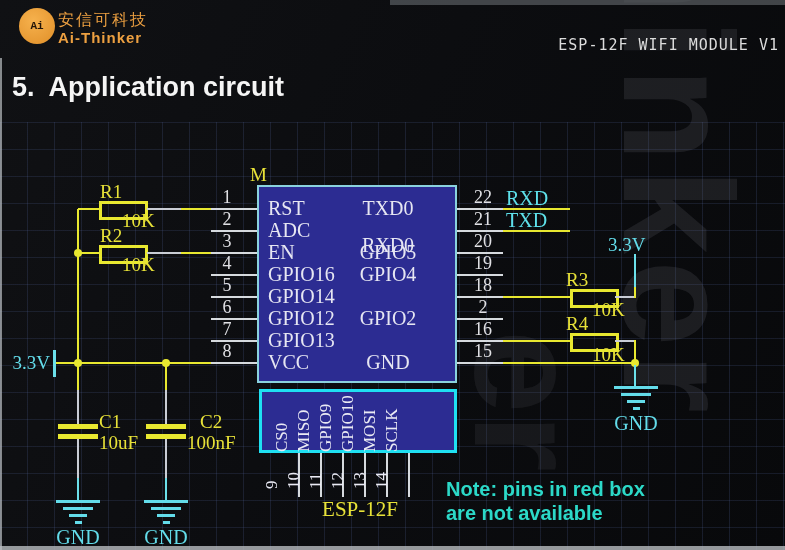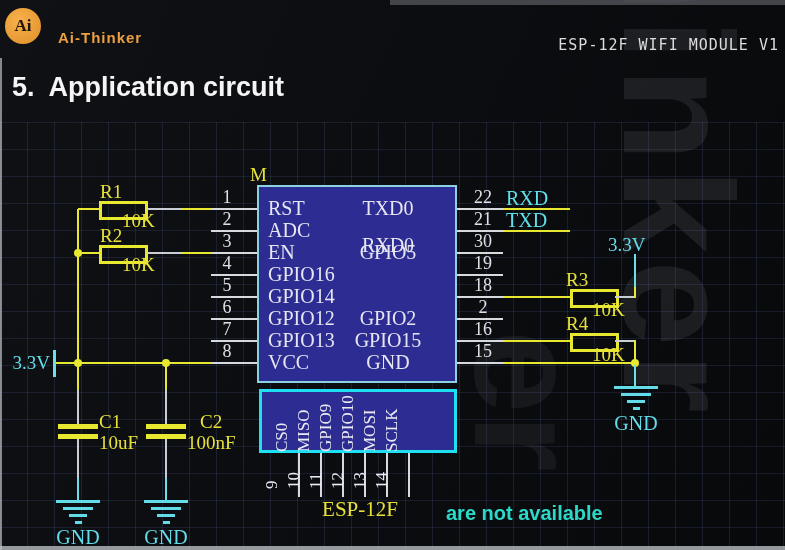--- a/index.html
+++ b/index.html
@@ -9,23 +9,23 @@
   .abs{position:absolute;}
   
   #grid{position:absolute;left:0;top:122;width:785px;height:428px;top:122px;
         background-image:
           repeating-linear-gradient(to right, rgba(88,108,170,.20) 0 1px, transparent 1px 27px),
           repeating-linear-gradient(to bottom, rgba(88,108,170,.18) 0 1px, transparent 1px 27px);}
   
   .wm{position:absolute;writing-mode:vertical-rl;font-family:"Liberation Sans","DejaVu Sans",sans-serif;
       font-weight:bold;color:rgba(128,133,140,.16);user-select:none;white-space:nowrap;}
   
-  #logo-circle{position:absolute;left:5px;top:8px;width:36px;height:36px;border-radius:50%;
+  #logo-circle{position:absolute;left:19px;top:8px;width:36px;height:36px;border-radius:50%;
       background:radial-gradient(circle at 40% 35%,#f6b14d,#e08f28);display:flex;align-items:center;justify-content:center;
-      font-family:Liberation Serif, serif;font-weight:bold;font-size:17px;color:#221408;}
+      font-family:Liberation Mono, monospace;font-weight:bold;font-size:11px;color:#221408;}
   .logo-cn{position:absolute;left:58px;top:10px;font-family:"DejaVu Sans",sans-serif;font-size:16px;color:#eda041;letter-spacing:2px;}
   .logo-en{position:absolute;left:58px;top:29px;font-family:"Liberation Sans",sans-serif;font-weight:bold;font-size:15px;color:#eda041;letter-spacing:1px;}
   #doc-title{position:absolute;right:6px;top:36px;font-family:"DejaVu Sans Mono","Liberation Mono",monospace;
       font-size:15px;color:#dcdcdc;letter-spacing:1px;}
   #heading{position:absolute;left:12px;top:72px;display:flex;gap:14px;
       font-family:"Liberation Sans","DejaVu Sans",sans-serif;font-weight:bold;font-size:27px;color:#f5f5f5;}
   #subtitle{position:absolute;left:30px;top:132px;font-size:20px;color:#eceae4;}
   
   .wire{position:absolute;background:#e8e830;}
   .wire-h{height:2px;} .wire-v{width:2px;}
@@ -57,20 +57,21 @@
 <body>
 
 <div id="stage">
 
   <div id="grid"></div>
 
   <div class="wm" style="left:588px;top:-140px;font-size:155px;letter-spacing:6px;">thinker</div>
   <div class="wm" style="left:440px;top:330px;font-size:150px;color:rgba(120,125,132,.12);">er</div>
 
   <div id="logo-circle">Ai</div>
+  <div class="logo-cn">安信可科技</div>
   <div class="logo-en">Ai-Thinker</div>
   <div id="doc-title">ESP-12F WIFI MODULE V1</div>
 
   <div id="heading">
     <span>5.</span>
     <span>Application circuit</span>
   </div>
 
   <div id="schematic" class="abs" style="left:0;top:0;width:785px;height:550px">
 
@@ -160,34 +161,34 @@
       <div class="stub" style="left:457px;top:208px;width:46px"></div>
       <div class="pin-num" style="left:463px;top:187px;width:40px">22</div>
       <div class="pin-label right" style="left:330px;top:197px;width:116px">TXD0</div>
       <div class="net-label" style="left:506px;top:187px">RXD</div>
       <div class="wire wire-h" style="left:503px;top:230px;width:67px"></div>
       <div class="stub" style="left:457px;top:230px;width:46px"></div>
       <div class="pin-num" style="left:463px;top:209px;width:40px">21</div>
       <div class="pin-label right" style="left:330px;top:234px;width:116px">RXD0</div>
       <div class="net-label" style="left:506px;top:209px">TXD</div>
       <div class="stub" style="left:457px;top:252px;width:46px"></div>
-      <div class="pin-num" style="left:463px;top:231px;width:40px">30</div>
+      <div class="pin-num" style="left:463px;top:231px;width:40px">20</div>
       <div class="pin-label right" style="left:330px;top:241px;width:116px">GPIO5</div>
       <div class="stub" style="left:457px;top:274px;width:46px"></div>
       <div class="pin-num" style="left:463px;top:253px;width:40px">19</div>
+      <div class="pin-label right" style="left:330px;top:263px;width:116px">GPIO4</div>
       <div class="wire wire-h" style="left:503px;top:296px;width:67px"></div>
       <div class="stub" style="left:457px;top:296px;width:46px"></div>
       <div class="pin-num" style="left:463px;top:275px;width:40px">18</div>
       <div class="stub" style="left:457px;top:318px;width:46px"></div>
       <div class="pin-num" style="left:463px;top:297px;width:40px">2</div>
       <div class="pin-label right" style="left:330px;top:307px;width:116px">GPIO2</div>
       <div class="wire wire-h" style="left:503px;top:340px;width:67px"></div>
       <div class="stub" style="left:457px;top:340px;width:46px"></div>
       <div class="pin-num" style="left:463px;top:319px;width:40px">16</div>
-      <div class="pin-label right" style="left:330px;top:329px;width:116px">GPIO15</div>
       <div class="wire wire-h" style="left:503px;top:362px;width:133px"></div>
       <div class="stub" style="left:457px;top:362px;width:46px"></div>
       <div class="pin-num" style="left:463px;top:341px;width:40px">15</div>
       <div class="pin-label right" style="left:330px;top:351px;width:116px">GND</div>
       <div class="vstub" style="left:298px;top:453px;height:44px"></div>
       <div class="rot" style="left:280px;top:472px">9</div>
       <div class="rot" style="left:290px;top:435px">CS0</div>
       <div class="vstub" style="left:320px;top:453px;height:44px"></div>
       <div class="rot" style="left:302px;top:472px">10</div>
       <div class="rot" style="left:312px;top:435px">MISO</div>
@@ -213,18 +214,19 @@
       <div class="gbar" style="left:157px;top:514px;width:18px"></div>
       <div class="gbar" style="left:162.5px;top:521px;width:7px"></div>
       <div class="gnd-label" style="left:136px;top:526px;width:60px">GND</div>
       <div class="gbar" style="left:614px;top:386px;width:44px"></div>
       <div class="gbar" style="left:621px;top:393px;width:30px"></div>
       <div class="gbar" style="left:627px;top:400px;width:18px"></div>
       <div class="gbar" style="left:632.5px;top:407px;width:7px"></div>
       <div class="gnd-label" style="left:606px;top:412px;width:60px">GND</div>
     </div>
 
+  <div class="note-line" style="top:478px">Note: pins in red box</div>
   <div class="note-line" style="top:502px">are not available</div>
 
   <div class="edge" style="left:0;top:58px;width:2px;height:492px;opacity:.7"></div>
   <div class="edge" style="left:0;top:546px;width:785px;height:4px;opacity:.8"></div>
   <div class="edge" style="left:390px;top:0;width:395px;height:5px;background:#5a5e62;opacity:.7"></div>
 </div>
 
 </body></html>

